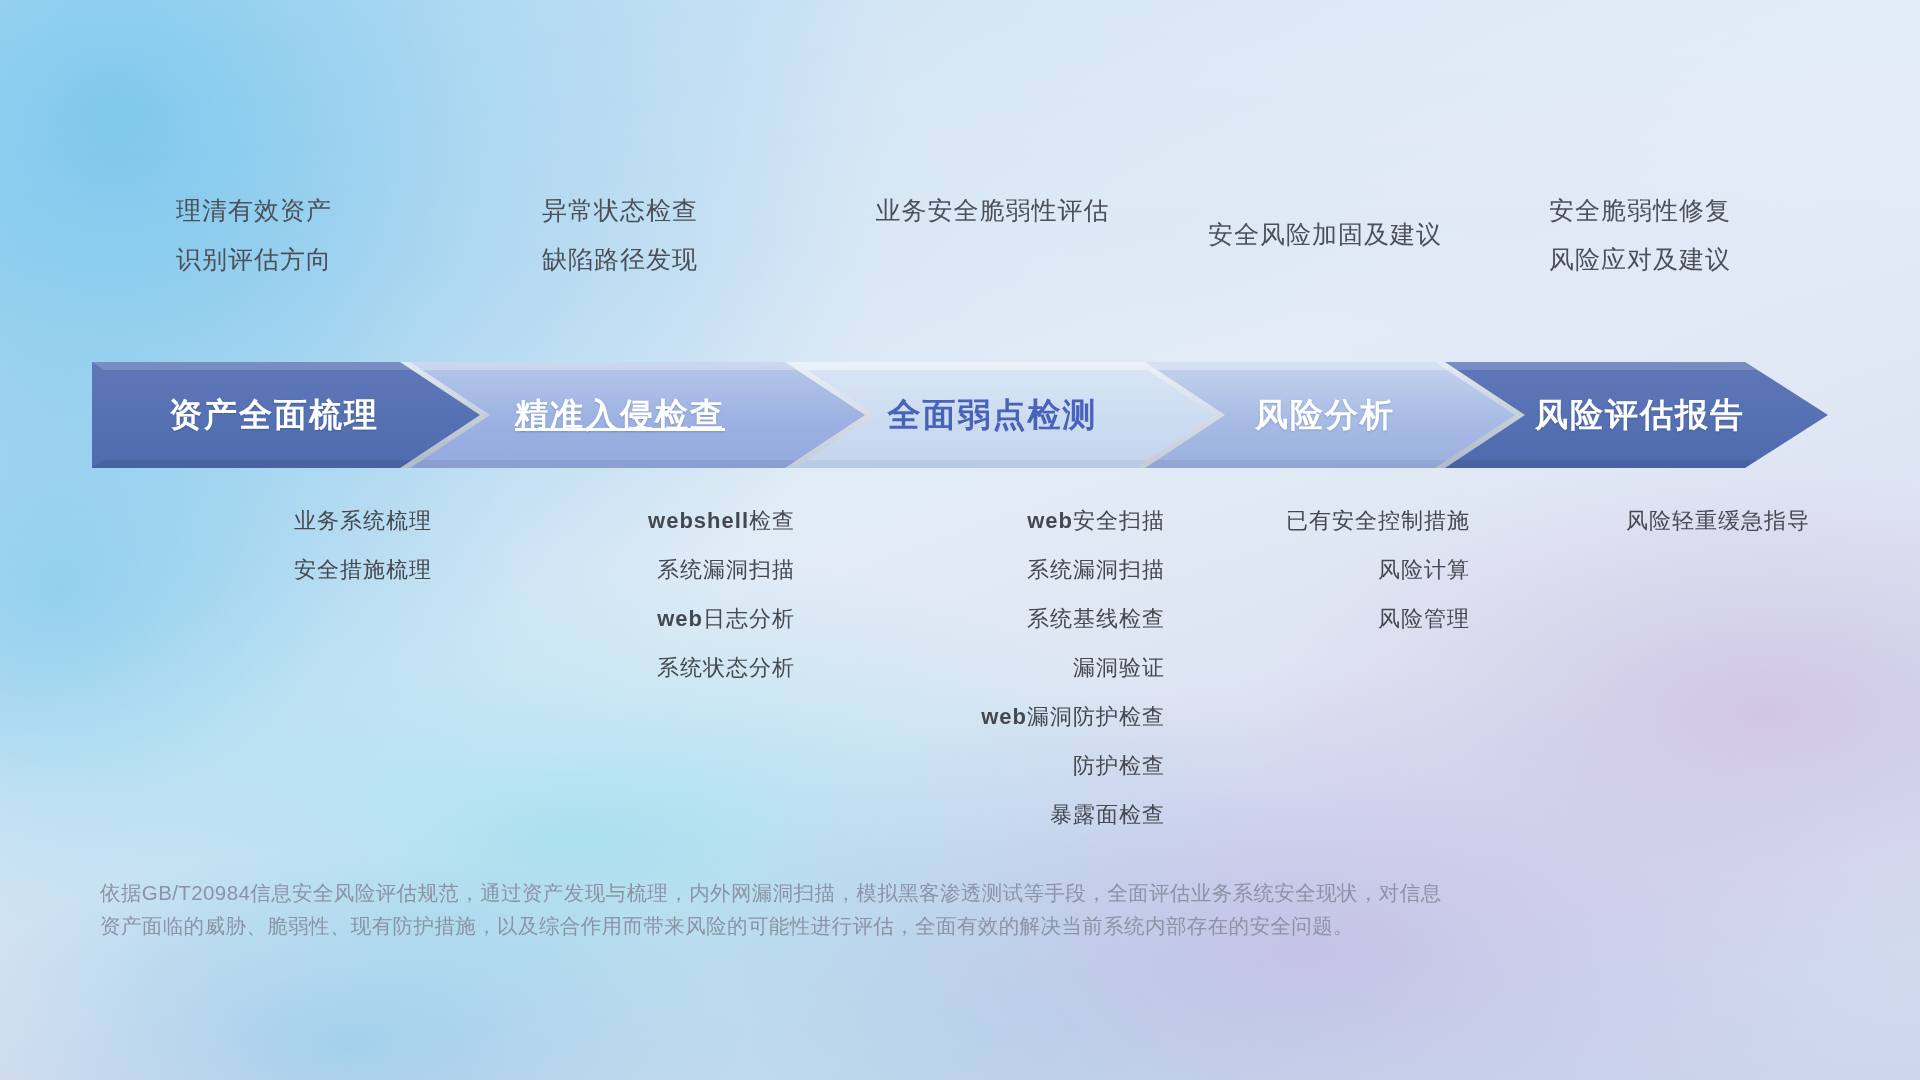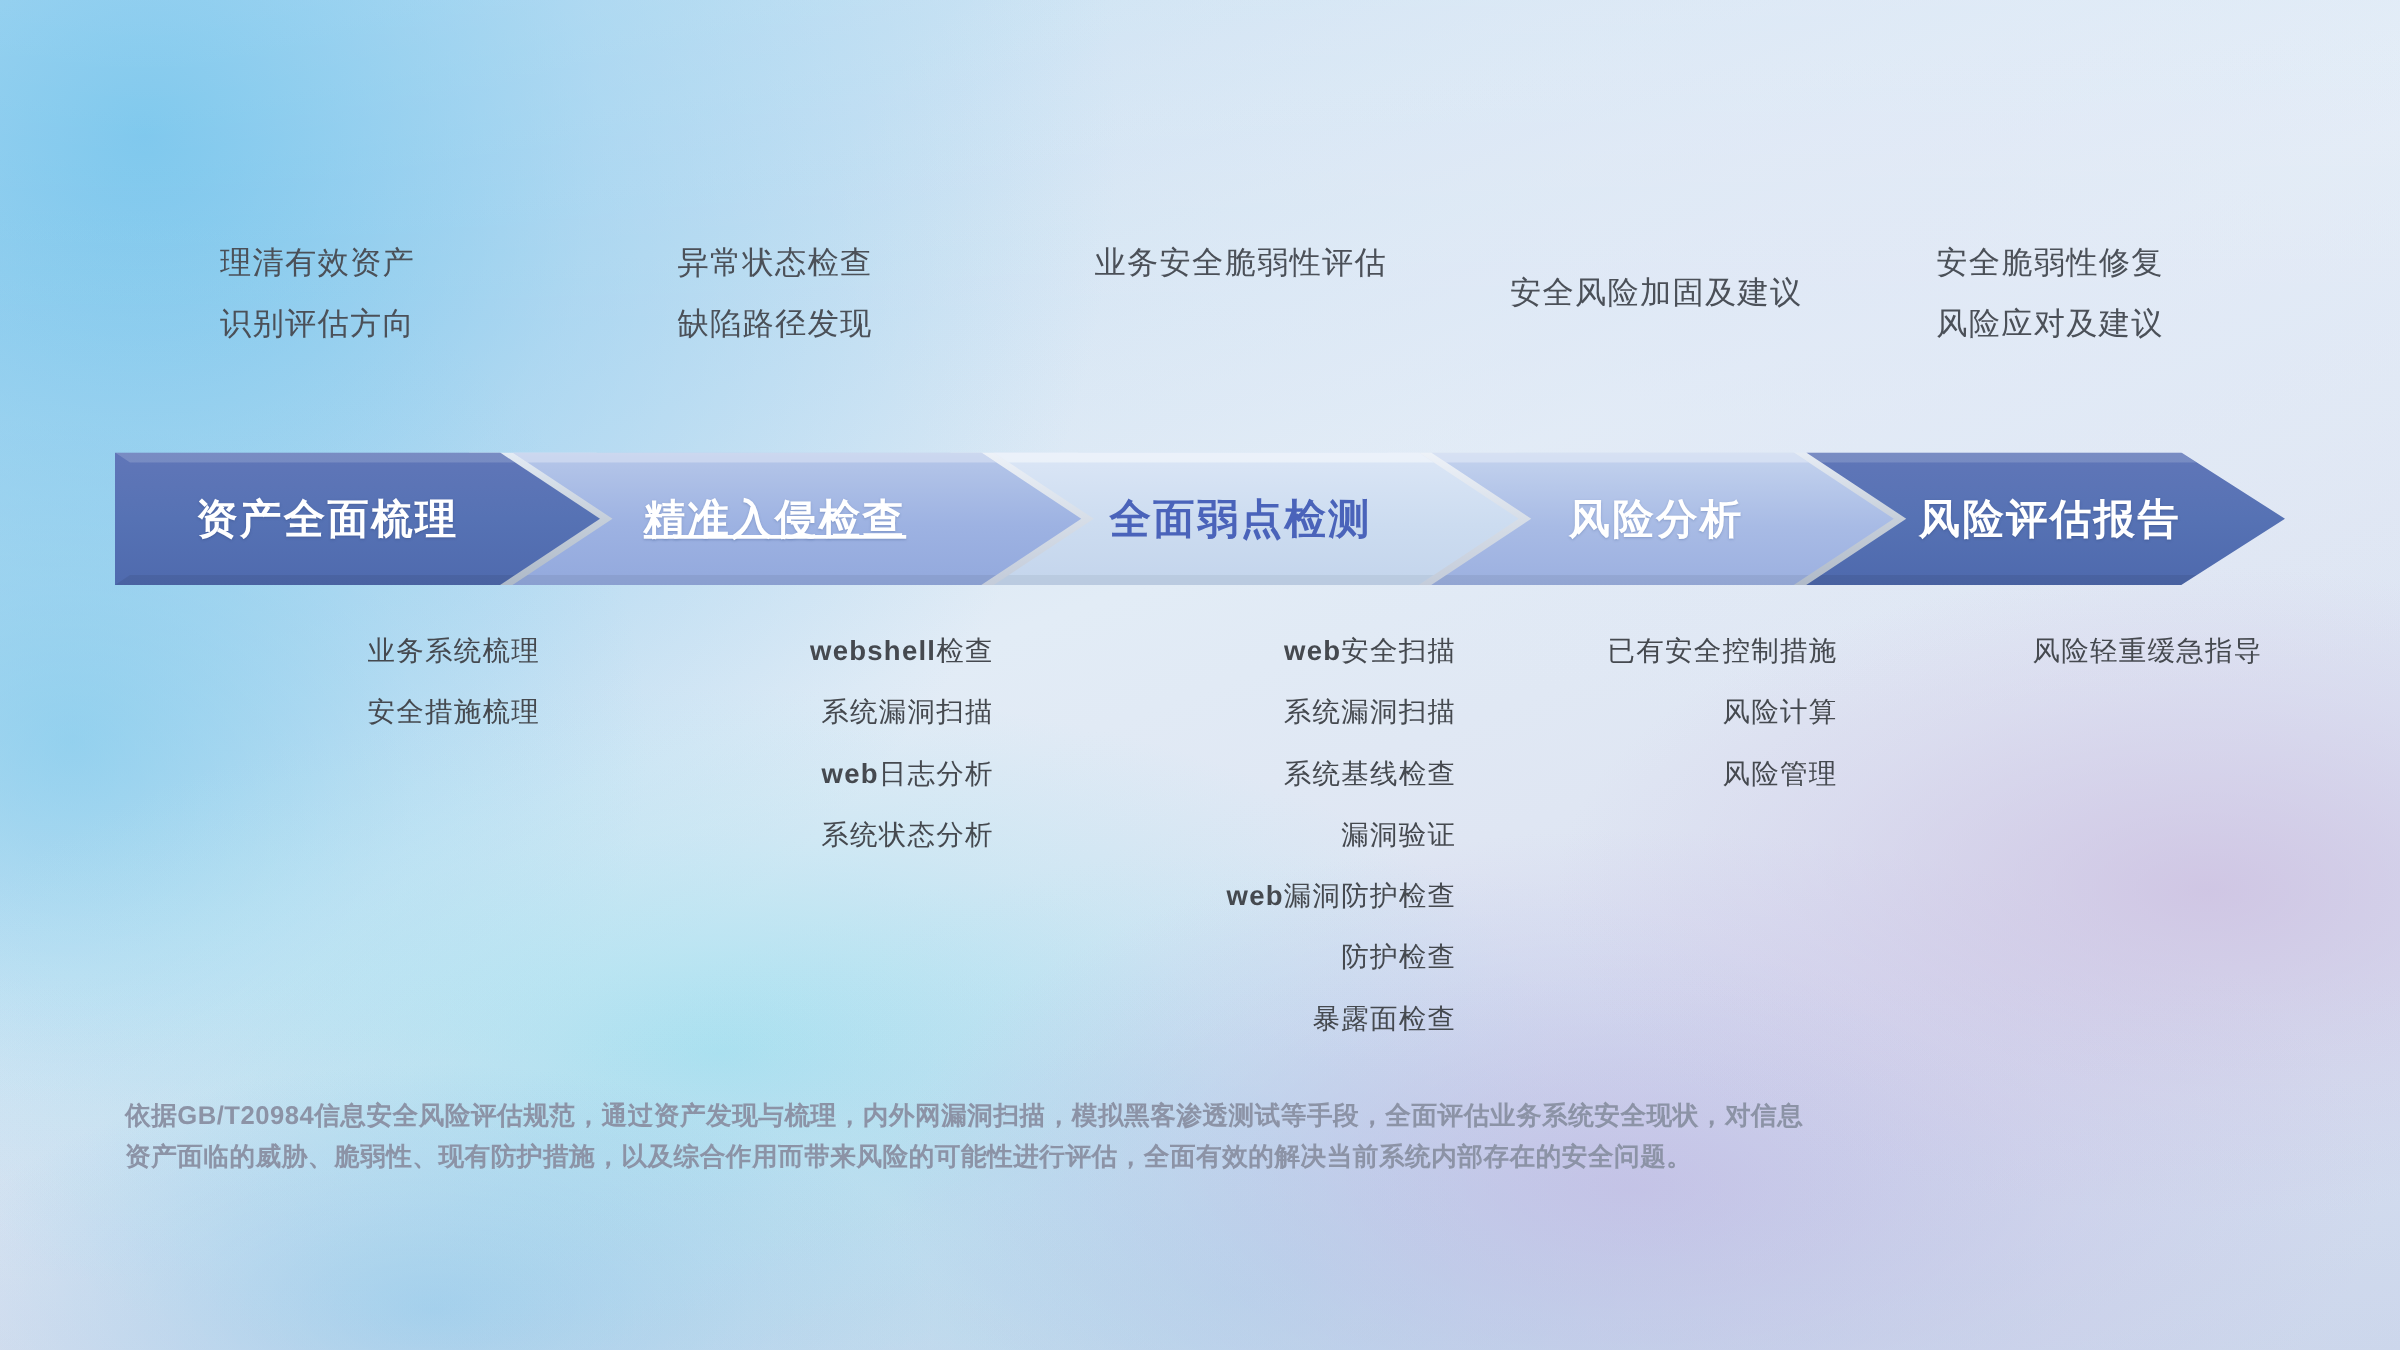--- a/index.html
+++ b/index.html
@@ -123,21 +123,21 @@
   .footer {
     position: absolute;
     left: 100px;
     top: 876px;
     width: 1740px;
     color: #8c93a6;
     font-size: 20.5px;
     line-height: 33px;
     letter-spacing: 0.4px;
   }
-  .footer-line { white-space: nowrap; font-weight: bold; }
+  .footer-line { white-space: nowrap; }
 </style>
 </head>
 <body>
 
 <div id="stage">
 
   <div class="bg-layer bg-base"></div>
   <div class="bg-layer bg-blob7"></div>
   <div class="bg-layer bg-blob1"></div>
   <div class="bg-layer bg-blob6"></div>
@@ -231,21 +231,21 @@
       <polygon points="1445,0 1745,0 1757,8 1457,8" fill="#ffffff" opacity="0.16"></polygon>
 
       <polygon points="104,98 412,98 400,106 92,106" fill="#000000" opacity="0.07"></polygon>
       <polygon points="422,98 797,98 785,106 410,106" fill="#000000" opacity="0.06"></polygon>
       <polygon points="807,98 1147,98 1135,106 795,106" fill="#000000" opacity="0.05"></polygon>
       <polygon points="1157,98 1447,98 1435,106 1145,106" fill="#000000" opacity="0.06"></polygon>
       <polygon points="1457,98 1757,98 1745,106 1445,106" fill="#000000" opacity="0.07"></polygon>
     </svg>
   </div>
 
-  <div class="chev-label on-dark" style="left:92px;  width:340px;">资产全面梳理</div>
+  <div class="chev-label on-dark" style="left:92px;  width:340px;padding-left:12px;">资产全面梳理</div>
   <div class="chev-label on-mid" style="left:445px; width:350px;text-decoration:underline;">精准入侵检查</div>
   <div class="chev-label on-light" style="left:830px; width:325px;">全面弱点检测</div>
   <div class="chev-label on-mid" style="left:1180px;width:290px;">风险分析</div>
   <div class="chev-label on-dark" style="left:1480px;width:320px;">风险评估报告</div>
 
   <div class="bottom-row" id="bottom-row">
       <div class="bot-col" style="position: absolute; left: 92px; width: 340px;">
         <div class="bot-line">业务系统梳理</div>
         <div class="bot-line">安全措施梳理</div>
       </div>

